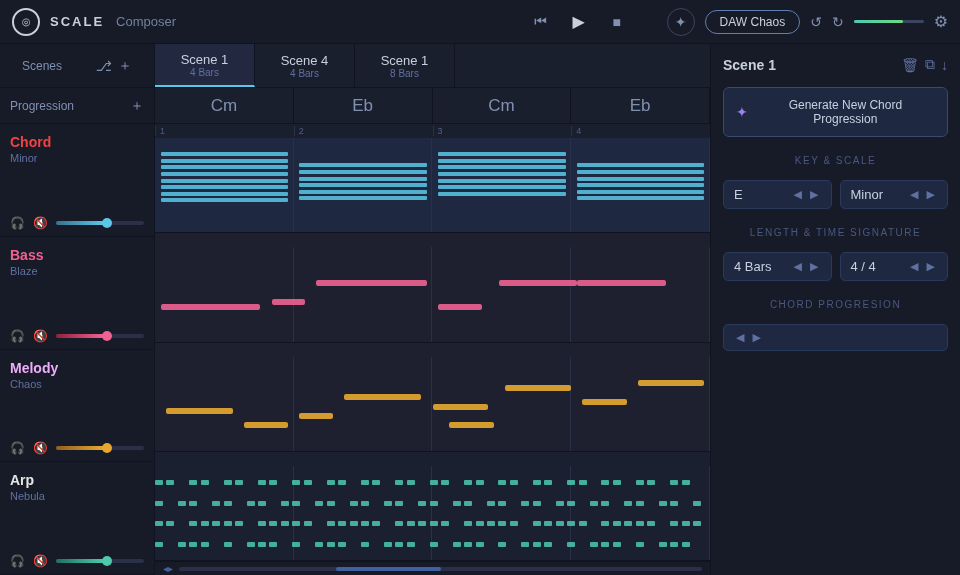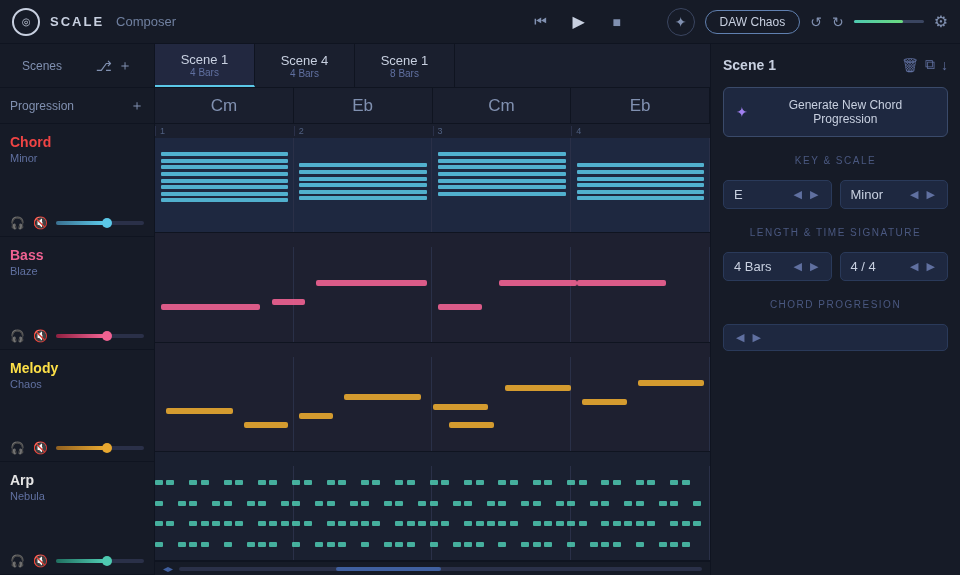--- a/index.html
+++ b/index.html
@@ -169,21 +169,21 @@
       flex-direction: column;
       justify-content: space-between;
       padding: 10px 10px 6px 10px;
     }
     .track-name {
       font-size: 14px;
       font-weight: 600;
     }
     .track-name.chord { color: #ef4444; }
     .track-name.bass { color: #f06292; }
-    .track-name.melody { color: #fde047; }
+    .track-name.melody { color: #f0abfc; }
     .track-name.arp { color: #e5e5e5; }
     .track-preset {
       font-size: 11px;
       color: #6070a0;
       margin-top: 2px;
     }
     .track-controls {
       display: flex;
       align-items: center;
       gap: 8px;

